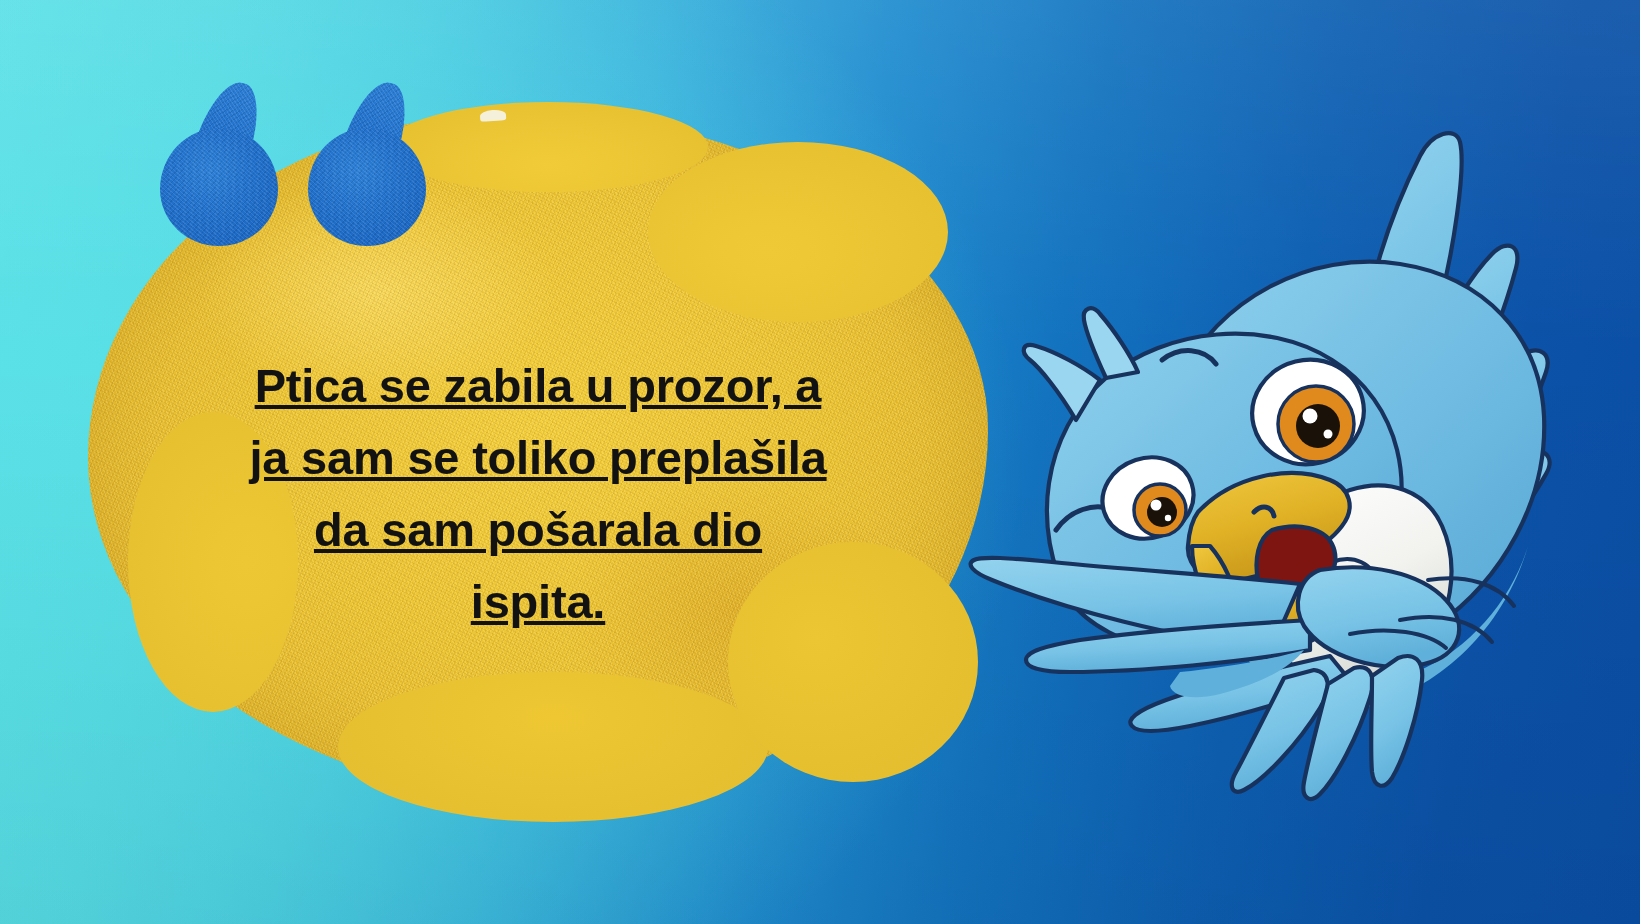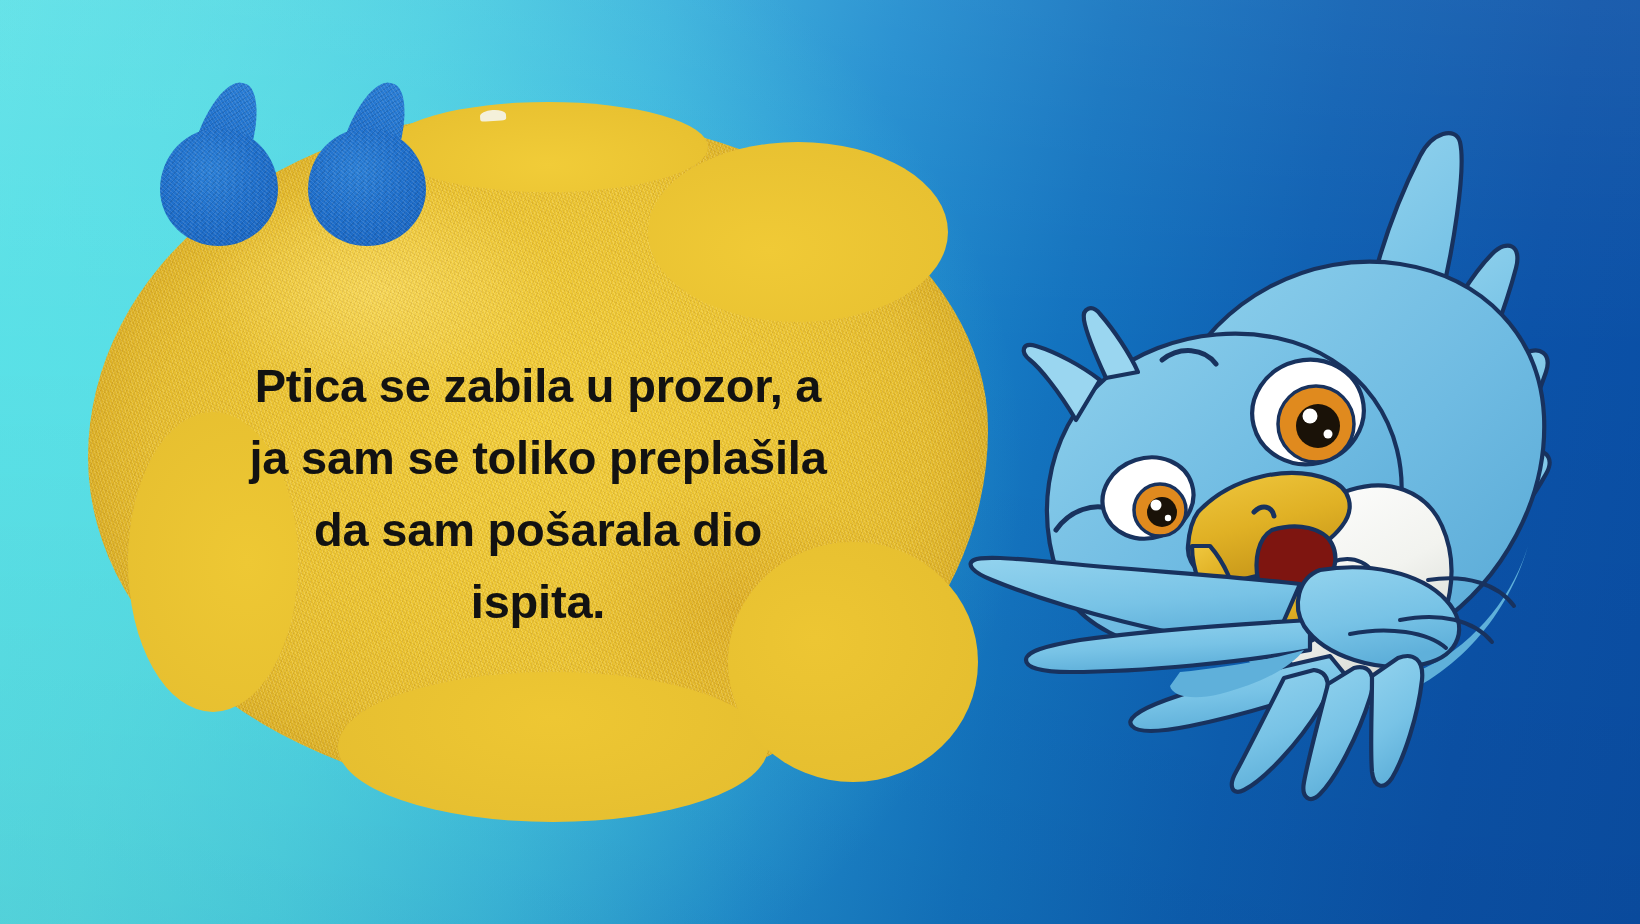--- a/index.html
+++ b/index.html
@@ -117,20 +117,21 @@
     left:176px; top:350px;
     width:724px;
     text-align:center;
     color:#121212;
     font-family:"Liberation Sans", sans-serif;
     font-weight:700;
     font-size:47px;
     line-height:72px;
     letter-spacing:-0.2px;
     white-space:pre-line;
+    text-decoration:underline;
   }
 
   
   #bird{
     position:absolute;
     left:880px; top:60px;
     width:700px; height:720px;
   }
   #bird svg{ display:block; width:100%; height:100%; overflow:visible; }
 </style>

